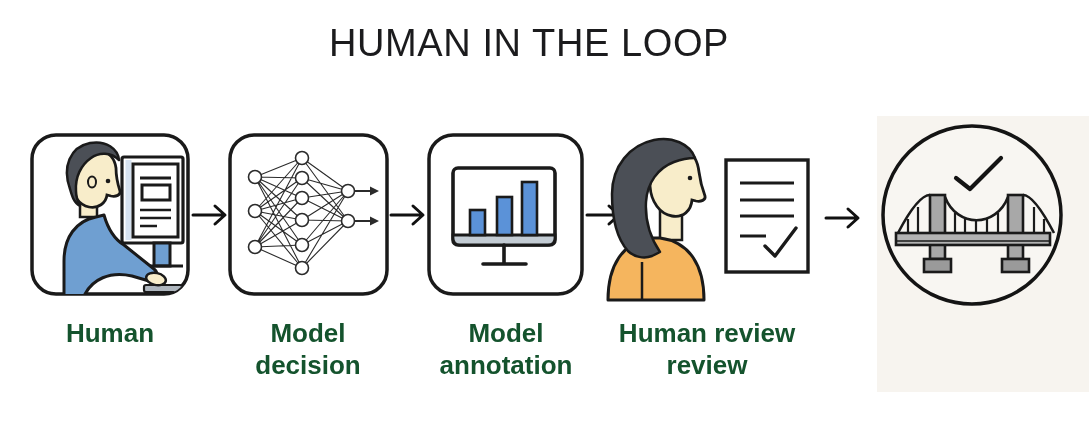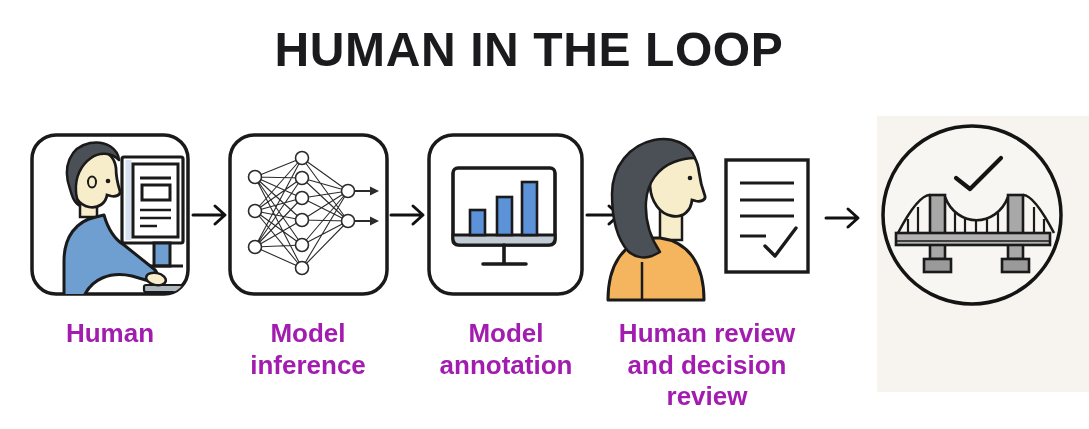--- a/index.html
+++ b/index.html
@@ -2,27 +2,27 @@
 <html><head>
 <meta charset="utf-8">
 <style>
   html,body{margin:0;padding:0;background:#fff;}
   .canvas{
     position:relative;width:1089px;height:429px;background:#ffffff;
     font-family:"Liberation Sans",sans-serif;overflow:hidden;
   }
   .title{
     position:absolute;left:529px;top:22px;transform:translateX(-50%);
-    font-size:48px;font-weight:700;letter-spacing:.6px;color:#1b1b1d;white-space:nowrap;
+    font-size:38px;font-weight:400;letter-spacing:.6px;color:#1b1b1d;white-space:nowrap;
   }
   .figure{position:absolute;display:block;}
   .arrow{position:absolute;display:block;}
   .label{
     position:absolute;transform:translateX(-50%);text-align:center;
-    font-size:26px;font-weight:700;line-height:1.22;color:#a21caf;white-space:nowrap;
+    font-size:26px;font-weight:700;line-height:1.22;color:#14532d;white-space:nowrap;
   }
   .label span{display:block;}
   .panel{position:absolute;left:877px;top:116px;width:212px;height:276px;background:#f7f4ef;}
   .panel svg{display:block;width:100%;height:100%;}
 </style>
 </head>
 <body>
 
 <div class="canvas">
 
@@ -151,25 +151,24 @@
         <rect x="125" y="143" width="27" height="13" fill="#9a9a9a" stroke="#1a1a1a" stroke-width="2.6"></rect>
       </g>
     </svg>
   </div>
 
   <div class="label" style="left:110px;top:318px">
     <span>Human</span>
   </div>
   <div class="label" style="left:308px;top:318px">
     <span>Model</span>
-    <span>inference</span>
+    <span>decision</span>
   </div>
   <div class="label" style="left:506px;top:318px">
     <span>Model</span>
     <span>annotation</span>
   </div>
   <div class="label" style="left:707px;top:318px">
     <span>Human review</span>
-    <span>and decision</span>
     <span>review</span>
   </div>
 
 </div>
 
 </body></html>

